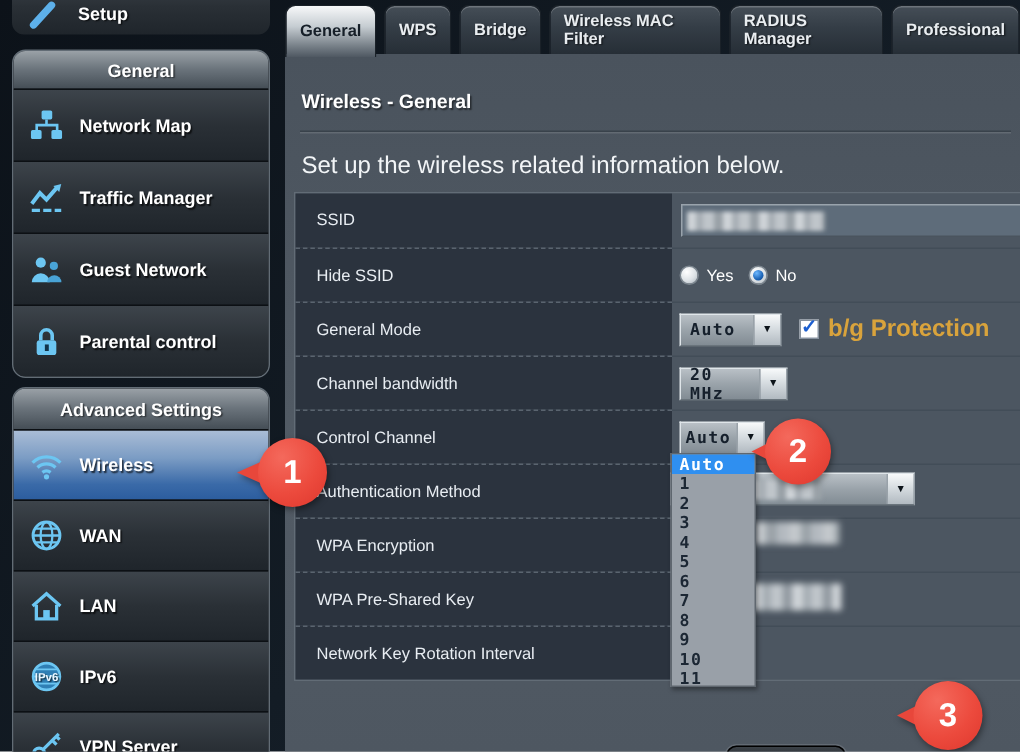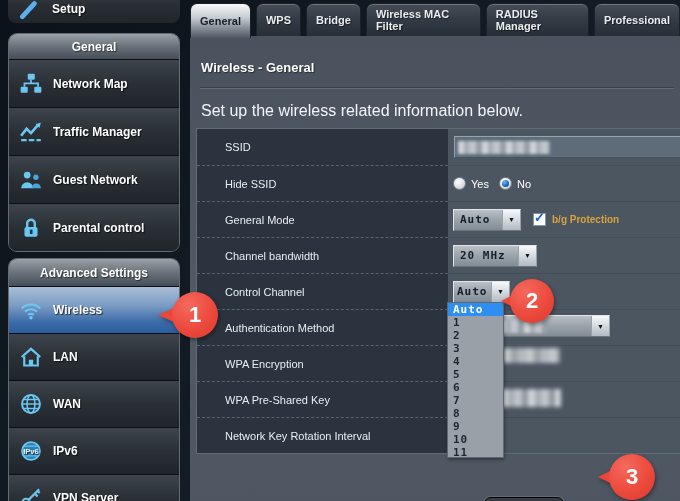--- a/index.html
+++ b/index.html
@@ -66,21 +66,21 @@
   #page-subtitle{position:absolute;left:11px;top:66px;color:#f2f5f7;font-size:16px;}
   
   #form-table{
     position:absolute;left:6px;right:-2px;top:92px;height:324px;
     display:flex;flex-direction:column;
     border:1px solid #626c76;border-right:none;box-sizing:content-box;
   }
   .row{display:flex;height:36px;flex:0 0 36px;}
   .lbl{
     width:251px;flex:0 0 251px;background:#2b333e;color:#e8edf2;font-size:11px;
-    display:flex;align-items:center;padding-left:28px;box-sizing:border-box;
+    display:flex;align-items:center;padding-left:14px;box-sizing:border-box;
   }
   .val{flex:1;background:#4c5661;display:flex;align-items:center;padding-left:5px;position:relative;}
   .row + .row .lbl{border-top:1px dashed #5a646f;}
   .row + .row .val{border-top:1px solid #424d58;}
   
   .text-input{
     height:22px;background:#5e6c7a;border:1px solid #99a3ac;border-bottom-color:#4a545e;
     flex:1;margin:0 -2px 0 1px;position:relative;box-sizing:border-box;
   }
   .blob{
@@ -110,21 +110,21 @@
   .sel-btn{
     width:17px;flex:0 0 17px;border-left:1px solid #99a2a9;
     background:linear-gradient(180deg,#f7f9fa 0%,#d7dde1 45%,#b2bac1 100%);
     display:flex;align-items:center;justify-content:center;font-size:7px;color:#0d141a;cursor:pointer;
   }
   .cb{
     width:13px;height:13px;background:#fff;border:1px solid #8893a0;position:relative;
     margin-left:12px;flex:0 0 13px;box-sizing:border-box;cursor:pointer;
   }
   .cb::after{content:"\2713";position:absolute;top:-4px;left:0px;color:#1d5fd0;font-size:13px;font-weight:bold;}
-  .protection-label{color:#d9a33c;font-size:10px;font-weight:bold;margin-left:6px;}
+  .protection-label{color:#d9a33c;font-size:16px;font-weight:bold;margin-left:6px;}
   
   #channel-list{
     position:absolute;left:257px;top:266px;width:57px;height:156px;z-index:40;
     background:#99a0a8;border:1px solid #5f676f;box-sizing:border-box;
     display:flex;flex-direction:column;
     font-family:"DejaVu Sans Mono",monospace;font-weight:bold;font-size:11px;color:#1c2734;
     box-shadow:1px 2px 3px rgba(0,0,0,.35);
   }
   .channel-option{flex:1;display:flex;align-items:center;padding-left:5px;cursor:pointer;letter-spacing:1px;}
   .channel-option.selected{background:#2f8ff0;color:#fff;}
@@ -228,36 +228,36 @@
         <path d="M5.5 12.5a8 8 0 0 1 11 0" stroke="#6cc6f2" stroke-width="2" fill="none"></path>
         <path d="M8.5 15.5a4.2 4.2 0 0 1 5 0" stroke="#6cc6f2" stroke-width="2" fill="none"></path>
         <circle cx="11" cy="18.2" r="1.6" fill="#6cc6f2"></circle>
       </svg>
     </span>
     <span>Wireless</span>
   </div>
   <div class="side-item side-item-base">
     <span class="side-icon">
       <svg viewBox="0 0 22 22">
+        <circle cx="11" cy="11" r="8.2" stroke="#6cc6f2" stroke-width="1.8" fill="none"></circle>
+        <ellipse cx="11" cy="11" rx="3.6" ry="8.2" stroke="#6cc6f2" stroke-width="1.4" fill="none"></ellipse>
+        <path d="M2.8 11h16.4 M4.2 6.8h13.6 M4.2 15.2h13.6" stroke="#6cc6f2" stroke-width="1.4" fill="none"></path>
+      </svg>
+    </span>
+    <span>WAN</span>
+  </div>
+  <div class="side-item side-item-base">
+    <span class="side-icon">
+      <svg viewBox="0 0 22 22">
         <path d="M2.5 11 L11 3.5 L19.5 11" stroke="#6cc6f2" stroke-width="2" fill="none"></path>
         <path d="M4.8 10.2 V18.8 H17.2 V10.2" stroke="#6cc6f2" stroke-width="2" fill="none"></path>
         <rect x="9" y="13.5" width="4" height="5.3" fill="#6cc6f2"></rect>
       </svg>
     </span>
     <span>LAN</span>
-  </div>
-  <div class="side-item side-item-base">
-    <span class="side-icon">
-      <svg viewBox="0 0 22 22">
-        <circle cx="11" cy="11" r="8.2" stroke="#6cc6f2" stroke-width="1.8" fill="none"></circle>
-        <ellipse cx="11" cy="11" rx="3.6" ry="8.2" stroke="#6cc6f2" stroke-width="1.4" fill="none"></ellipse>
-        <path d="M2.8 11h16.4 M4.2 6.8h13.6 M4.2 15.2h13.6" stroke="#6cc6f2" stroke-width="1.4" fill="none"></path>
-      </svg>
-    </span>
-    <span>WAN</span>
   </div>
   <div class="side-item side-item-base">
     <span class="side-icon">
       <svg viewBox="0 0 22 22">
         <circle cx="11" cy="11" r="8.2" fill="#2f7fb5"></circle>
         <circle cx="11" cy="11" r="8.2" stroke="#6cc6f2" stroke-width="1.6" fill="none"></circle>
         <path d="M3 11h16 M4.4 6.6h13.2 M4.4 15.4h13.2" stroke="#6cc6f2" stroke-width="1.1" fill="none"></path>
         <text x="11" y="13.6" font-size="7" font-weight="bold" text-anchor="middle" fill="#eaf6ff" font-family="Liberation Sans, sans-serif">IPv6</text>
       </svg>
     </span>
@@ -318,21 +318,21 @@
             <span class="sel-btn">▼</span>
           </span>
           <span class="cb"></span>
           <span class="protection-label">b/g Protection</span>
         </div>
       </div>
 
       <div class="row">
         <div class="lbl">Channel bandwidth</div>
         <div class="val">
-          <span class="sel" style="width:84px;">
+          <span class="sel" style="width:72px;">
             <span class="sel-txt">20 MHz</span>
             <span class="sel-btn">▼</span>
           </span>
         </div>
       </div>
 
       <div class="row">
         <div class="lbl">Control Channel</div>
         <div class="val">
           <span class="sel" style="width:57px;">

